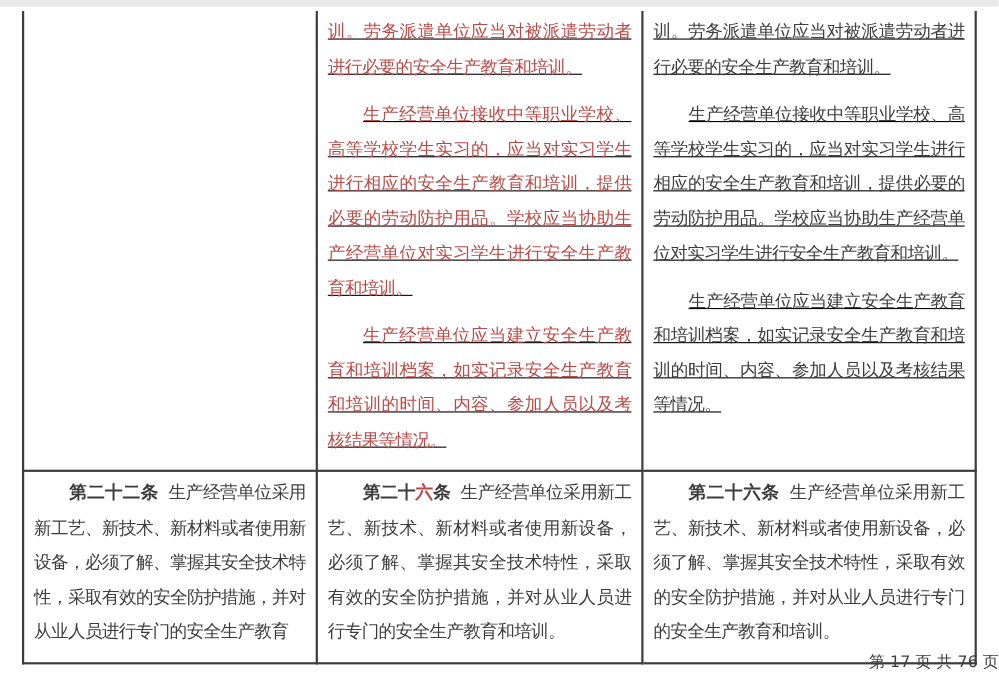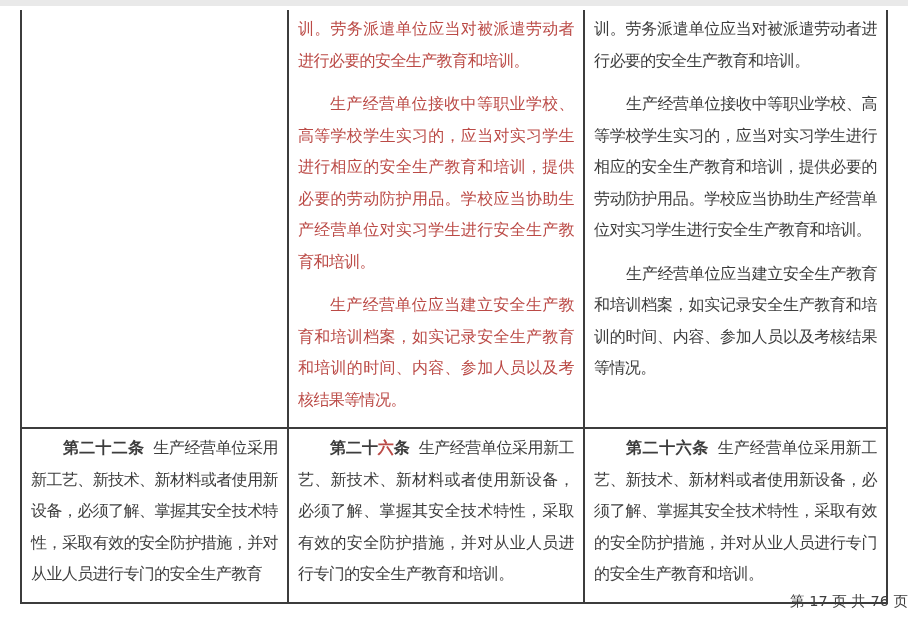--- a/index.html
+++ b/index.html
@@ -29,21 +29,21 @@
     border-collapse: collapse;
     table-layout: fixed;
   }
   td.cell {
     border: 2px solid #3c3c3c;
     border-top: none;
     vertical-align: top;
     padding: 0 9px;
     overflow: hidden;
   }
-  tr.row-top td.cell { height: 374px; }
+  tr.row-top td.cell { height: 374px; text-decoration: underline; }
   tr.row-bottom td.cell { height: 163px; border-top: 2px solid #0c4a6e; border-radius: 14px; }
   .para {
     font-size: 16px;
     line-height: 31.5px;
     letter-spacing: -0.6px;
     text-align: justify;
     color: #3d3d3d;
     margin: 12px 0;
   }
   .para.first { margin-top: 3px; }

